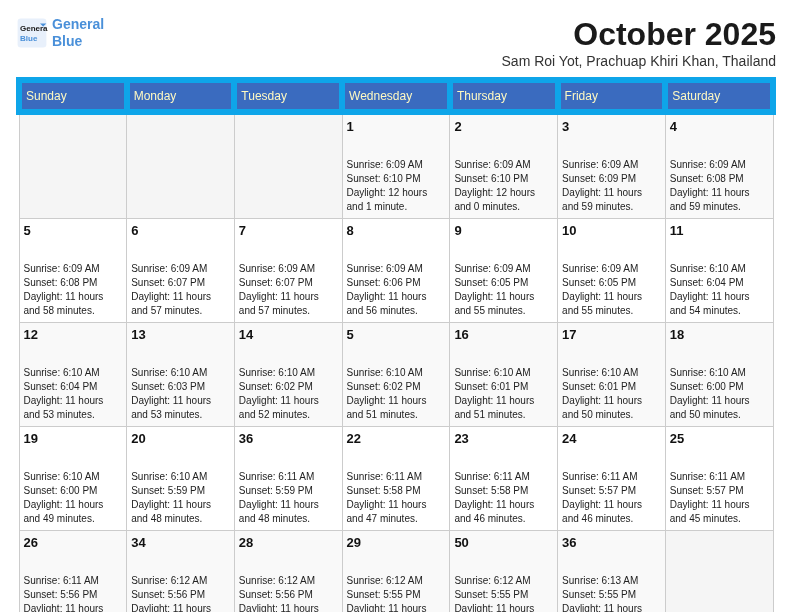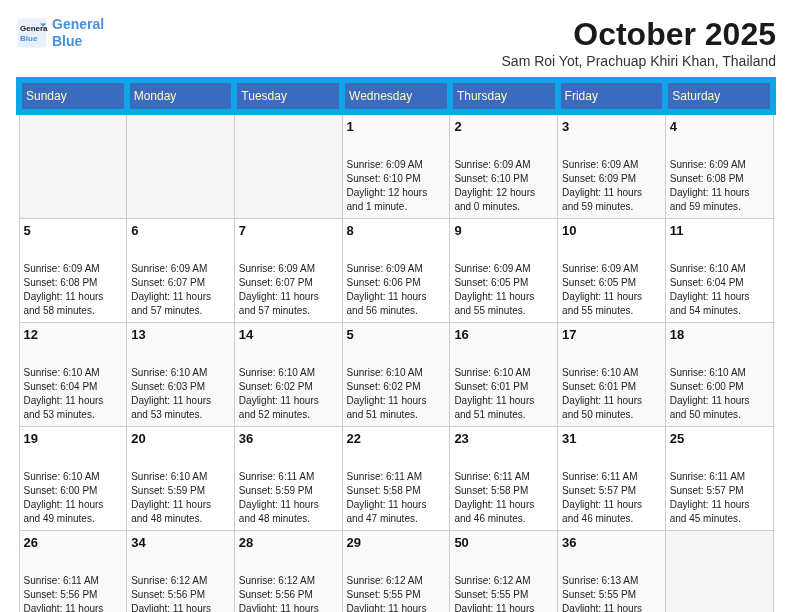--- a/index.html
+++ b/index.html
@@ -289,21 +289,21 @@
 and 47 minutes.</div>
         </td>
         <td>
           <div class="day-num">23</div>
           <div class="day-info" style="white-space: pre-line;">Sunrise: 6:11 AM
 Sunset: 5:58 PM
 Daylight: 11 hours
 and 46 minutes.</div>
         </td>
         <td>
-          <div class="day-num">31</div>
+          <div class="day-num">24</div>
           <div class="day-info" style="white-space: pre-line;">Sunrise: 6:11 AM
 Sunset: 5:57 PM
 Daylight: 11 hours
 and 46 minutes.</div>
         </td>
         <td>
           <div class="day-num">25</div>
           <div class="day-info" style="white-space: pre-line;">Sunrise: 6:11 AM
 Sunset: 5:57 PM
 Daylight: 11 hours

